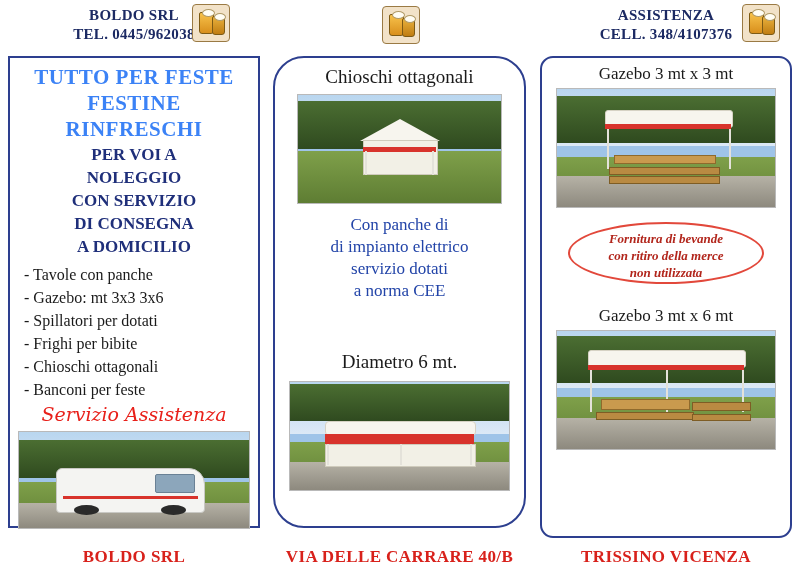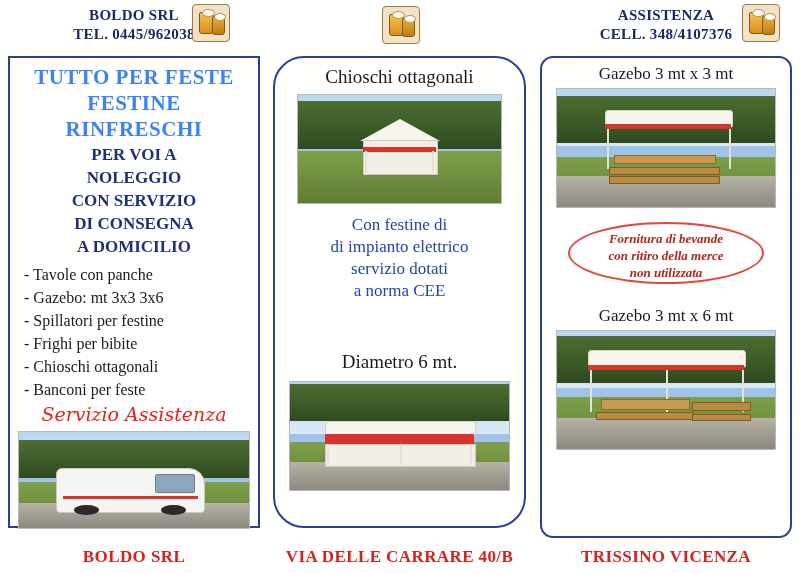--- a/index.html
+++ b/index.html
@@ -268,21 +268,21 @@
 
       <div class="title-blue">PER VOI A</div>
       <div class="title-blue">NOLEGGIO</div>
       <div class="title-blue">CON SERVIZIO</div>
       <div class="title-blue">DI CONSEGNA</div>
       <div class="title-blue">A DOMICILIO</div>
 
       <div class="list">
         <div>- Tavole con panche</div>
         <div>- Gazebo: mt 3x3  3x6</div>
-        <div>- Spillatori per festine</div>
+        <div>- Spillatori per dotati</div>
         <div>- Frighi per bibite</div>
         <div>- Chioschi ottagonali</div>
         <div>- Banconi per feste</div>
       </div>
 
       <div class="script">Servizio Assistenza</div>
 
       <div class="photo" style="height:96px; margin-top:6px;">
         <div class="sky"></div>
         <div class="trees" style="top:8%; height:40%;"></div>
@@ -316,21 +316,21 @@
         <div class="sky"></div>
         <div class="trees" style="top:6%; height:44%;"></div>
         <div class="grass"></div>
         <div class="canopy tri" style="left:50%; margin-left:-40px; top:22%;"></div>
         <div class="kiosk-body" style="left:32%; width:36%; top:42%; height:30%;"></div>
         <div class="kiosk-band" style="left:32%; width:36%; top:48%; height:5%;"></div>
         <div class="pole" style="left:33%; top:52%; height:22%;"></div>
         <div class="pole" style="left:66%; top:52%; height:22%;"></div>
       </div>
 
-      <div class="caption" style="margin-top:10px;">Con festine di</div>
+      <div class="caption" style="margin-top:10px;">Con panche di</div>
       <div class="caption">di impianto elettrico</div>
       <div class="caption">servizio dotati</div>
       <div class="caption">a norma CEE</div>
       <div class="mid-title" style="padding:6px 0 8px 0;margin-top:43px;">Diametro 6 mt.</div>
 
       <div class="photo" style="height:108px; margin:0 14px;">
         <div class="sky"></div>
         <div class="trees" style="top:2%; height:34%;"></div>
         <div class="grass" style="height:44%;"></div>
         <div class="road"></div>

